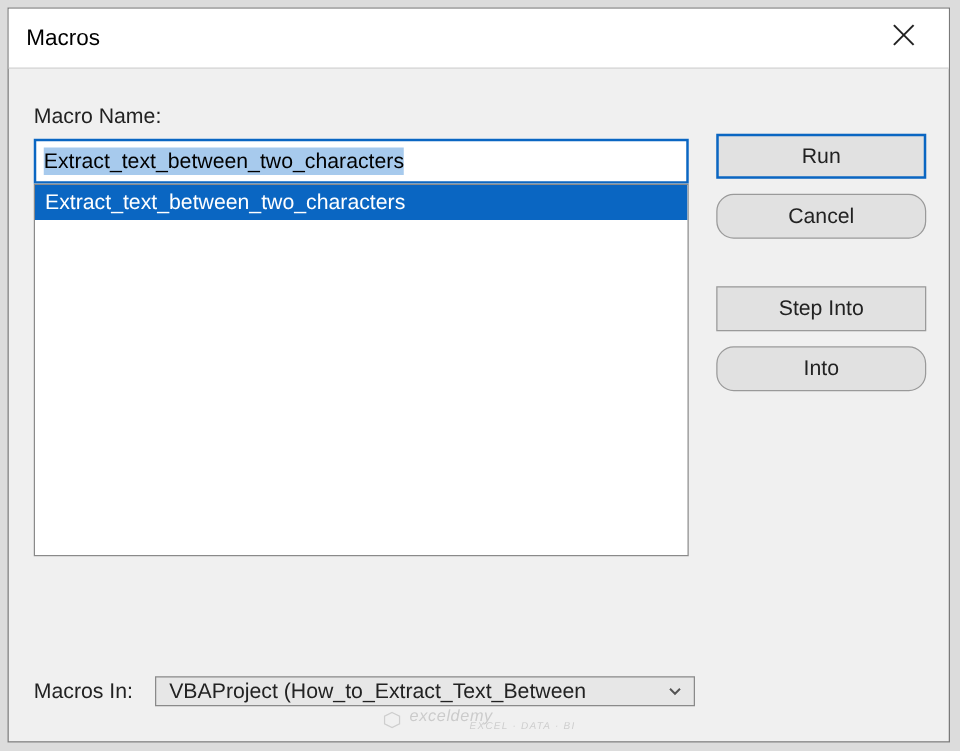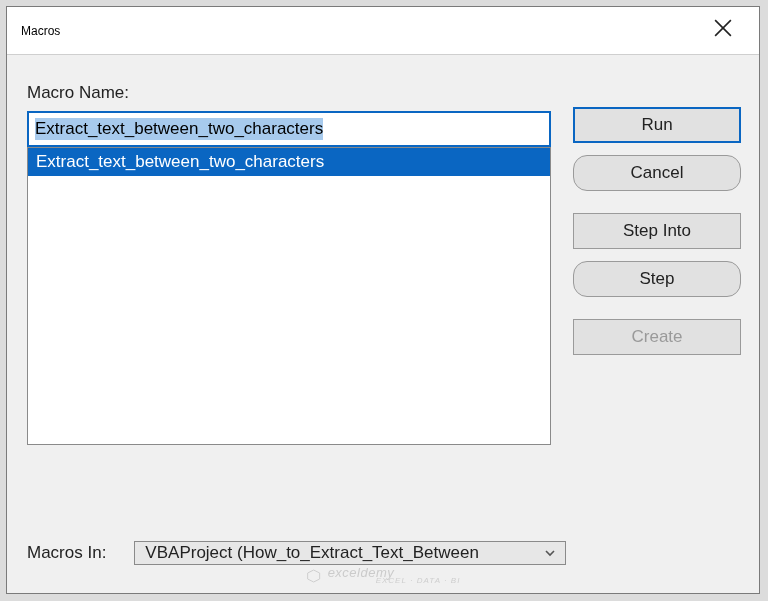--- a/index.html
+++ b/index.html
@@ -22,21 +22,21 @@
   .titlebar {
     display: flex;
     align-items: center;
     height: 48px;
     padding: 0 12px 0 14px;
     background: #ffffff;
     border-bottom: 1px solid #cfcfcf;
   }
   .title {
     flex: 1;
-    font-size: 12px;
+    font-size: 18px;
     color: #000;
   }
   .close {
     width: 48px;
     height: 48px;
     display: flex;
     align-items: center;
     justify-content: center;
     cursor: pointer;
     font-size: 20px;
@@ -102,28 +102,28 @@
   }
   .btn:disabled, .btn.disabled {
     color: #9a9a9a;
     cursor: default;
   }
   .btn.primary {
     border: 2px solid #0a66c2;
     background: #e1e1e1;
   }
   .gap-sm { margin-top: 12px; border-radius: 14px; }
-  .gap-md { margin-top: 22px; }
+  .gap-md { margin-top: 38px; }
   .footer {
     position: absolute;
     left: 20px;
     bottom: 28px;
     display: flex;
     align-items: center;
-    gap: 28px;
+    gap: 18px;
   }
   .footer .flabel {
     font-size: 17px;
     color: #222;
   }
   .select {
     width: 432px;
     height: 24px;
     border: 1px solid #8a8a8a;
     background: #e7e7e7;
@@ -194,22 +194,21 @@
       <div class="list">
         <div class="list-item">Extract_text_between_two_characters</div>
       </div>
     </div>
 
     <div class="right">
       <div style="height:24px"></div>
       <div class="btn primary">Run</div>
       <div class="btn gap-sm">Cancel</div>
       <div class="btn gap-md">Step Into</div>
-      <div class="btn gap-sm">Step</div>
-      <div class="btn gap-md disabled">Create</div>
+      <div class="btn gap-sm">Into</div>
     </div>
   </div>
 
   <div class="footer">
     <span class="flabel">Macros In:</span>
     <div class="select">
       <span class="val">VBAProject (How_to_Extract_Text_Between</span>
       <span class="chev">
         <svg viewBox="0 0 12 12">
             <polyline points="2,4 6,8 10,4" fill="none" stroke="#555" stroke-width="1.6"></polyline>

